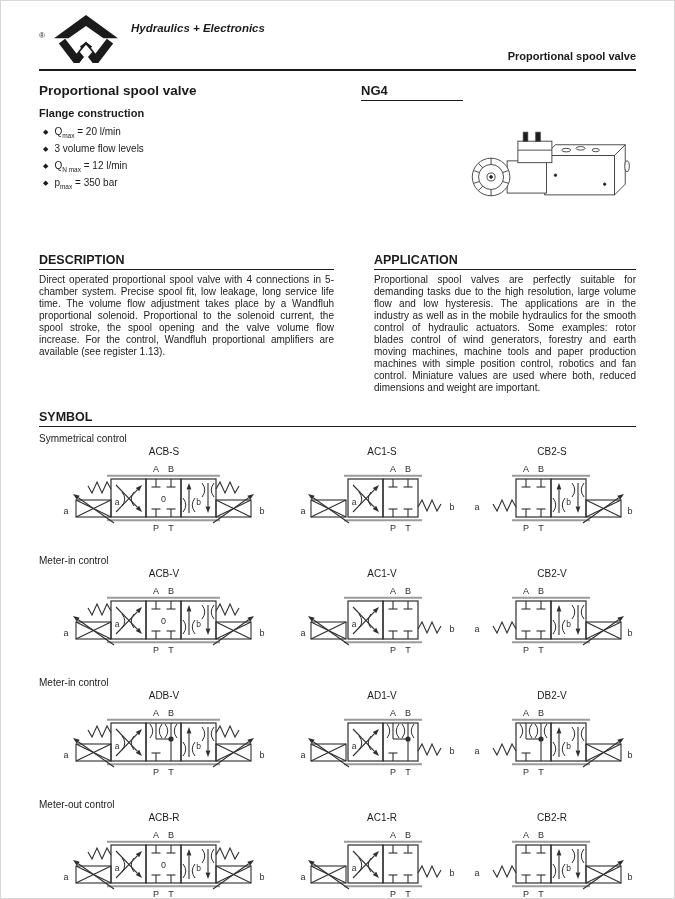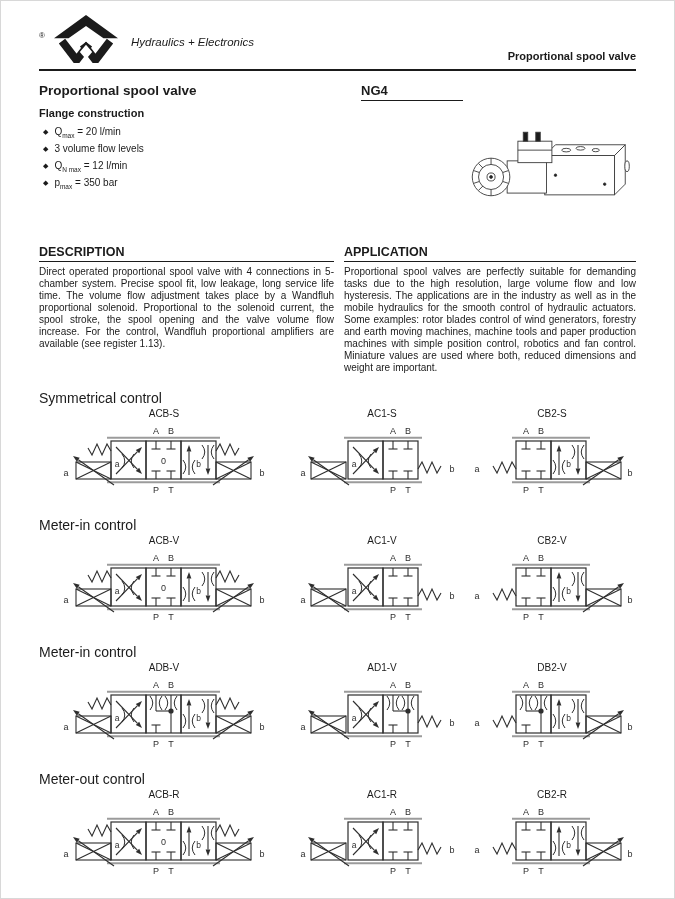--- a/index.html
+++ b/index.html
@@ -8,44 +8,44 @@
     border:1px solid #d8d8d8;margin:0 auto;position:relative;
     font-family:"Liberation Sans",sans-serif;color:#1b1b1b;
     padding:14px 38px 0 38px;overflow:hidden;
   }
   
   .hdr{display:flex;align-items:flex-start;}
   .logo-wrap{display:flex;gap:10px;position:relative;padding-left:12px;}
   .reg{position:absolute;left:0;top:16px;font-size:8px;}
   .logo-text{padding-top:4px;}
   .brand{font-size:24px;font-weight:bold;font-style:italic;letter-spacing:.5px;line-height:1;}
-  .tagline{font-size:11.5px;font-weight:normal;font-style:italic;margin-top:17px;}
+  .tagline{font-size:11.5px;font-weight:bold;font-style:italic;margin-top:3px;}
   .doc-title{margin-left:auto;align-self:flex-end;font-weight:bold;font-size:11px;padding-bottom:1px;}
   .rule{height:2px;background:#1b1b1b;margin-top:6px;}
   
   .intro{display:flex;margin-top:12px;min-height:146px;position:relative;}
   .intro-left{width:300px;}
   .intro-left h1{font-size:13.5px;font-weight:bold;margin:0 0 9px 0;}
   .intro-left h3{font-size:11px;font-weight:bold;margin:0 0 5px 0;}
   .spec-list{list-style:none;margin:0;padding:0 0 0 4px;}
   .spec-list li{display:flex;align-items:baseline;font-size:10px;line-height:16px;}
   .diamond{font-size:7px;margin-right:6px;position:relative;top:-1px;}
   .sub{font-size:6.5px;position:relative;top:3px;}
   .intro-right{flex:1;padding-left:22px;position:relative;}
   .ng4{font-size:13px;font-weight:bold;border-bottom:1.5px solid #1b1b1b;width:102px;padding-bottom:2px;}
   .iso{font-size:11px;font-weight:bold;margin-top:4px;}
   .valve-svg{position:absolute;right:0;top:38px;}
   
-  .cols{display:grid;grid-template-columns:295px 1fr;column-gap:10px;margin-top:16px;}
+  .cols{display:grid;grid-template-columns:295px 1fr;column-gap:40px;margin-top:24px;}
   .sec-h{font-size:12.5px;font-weight:bold;border-bottom:1.2px solid #1b1b1b;padding-bottom:2px;margin:0 0 4px 0;}
   .cols p{font-size:10px;line-height:12px;text-align:justify;margin:0;}
   
   .symbols{margin-top:16px;}
   .group{margin-top:4px;}
-  .group-title{font-size:14px;margin:6px 0 0 0;}
+  .group-title{font-size:10px;margin:6px 0 0 0;}
   .sym-row{display:flex;align-items:flex-start;}
   .sym-block{text-align:center;}
   .sym-row .sym-block:nth-child(1){margin-left:20px;width:210px;}
   .sym-row .sym-block:nth-child(2){margin-left:28px;width:170px;}
   .sym-row .sym-block:nth-child(3){margin-left:0;width:170px;}
   .sym-label{font-size:10px;margin:2px 0 2px 0;}
   svg text{font-family:"Liberation Sans",sans-serif;}
 </style>
 </head>
 <body>
@@ -132,20 +132,21 @@
       <h2 class="sec-h">DESCRIPTION</h2>
       <p>Direct operated proportional spool valve with 4 connections in 5-chamber system. Precise spool fit, low leakage, long service life time. The volume flow adjustment takes place by a Wandfluh proportional solenoid. Proportional to the solenoid current, the spool stroke, the spool opening and the valve volume flow increase. For the control, Wandfluh proportional amplifiers are available (see register 1.13).</p>
     </div>
     <div>
       <h2 class="sec-h">APPLICATION</h2>
       <p>Proportional spool valves are perfectly suitable for demanding tasks due to the high resolution, large volume flow and low hysteresis. The applications are in the industry as well as in the mobile hydraulics for the smooth control of hydraulic actuators. Some examples: rotor blades control of wind generators, forestry and earth moving machines, machine tools and paper production machines with simple position control, robotics and fan control. Miniature values are used where both, reduced dimensions and weight are important.</p>
     </div>
   </div>
 
   <div class="symbols">
+    <h2 class="sec-h">SYMBOL</h2>
     <div>
         <div class="group">
           <div class="group-title">Symmetrical control</div>
           <div class="sym-row">
             <div class="sym-block">
               <div class="sym-label">ACB-S</div>
               <div><svg viewBox="0 0 210 86" width="210" height="86">
                   <line x1="48" y1="16.8" x2="161" y2="16.8" stroke="#9b9b9b" stroke-width="2"></line>
                   <line x1="48" y1="61.2" x2="161" y2="61.2" stroke="#9b9b9b" stroke-width="2"></line>
                   <rect x="52" y="20" width="35" height="38" stroke="#2e2e2e" stroke-width="1.2" fill="none"></rect>

